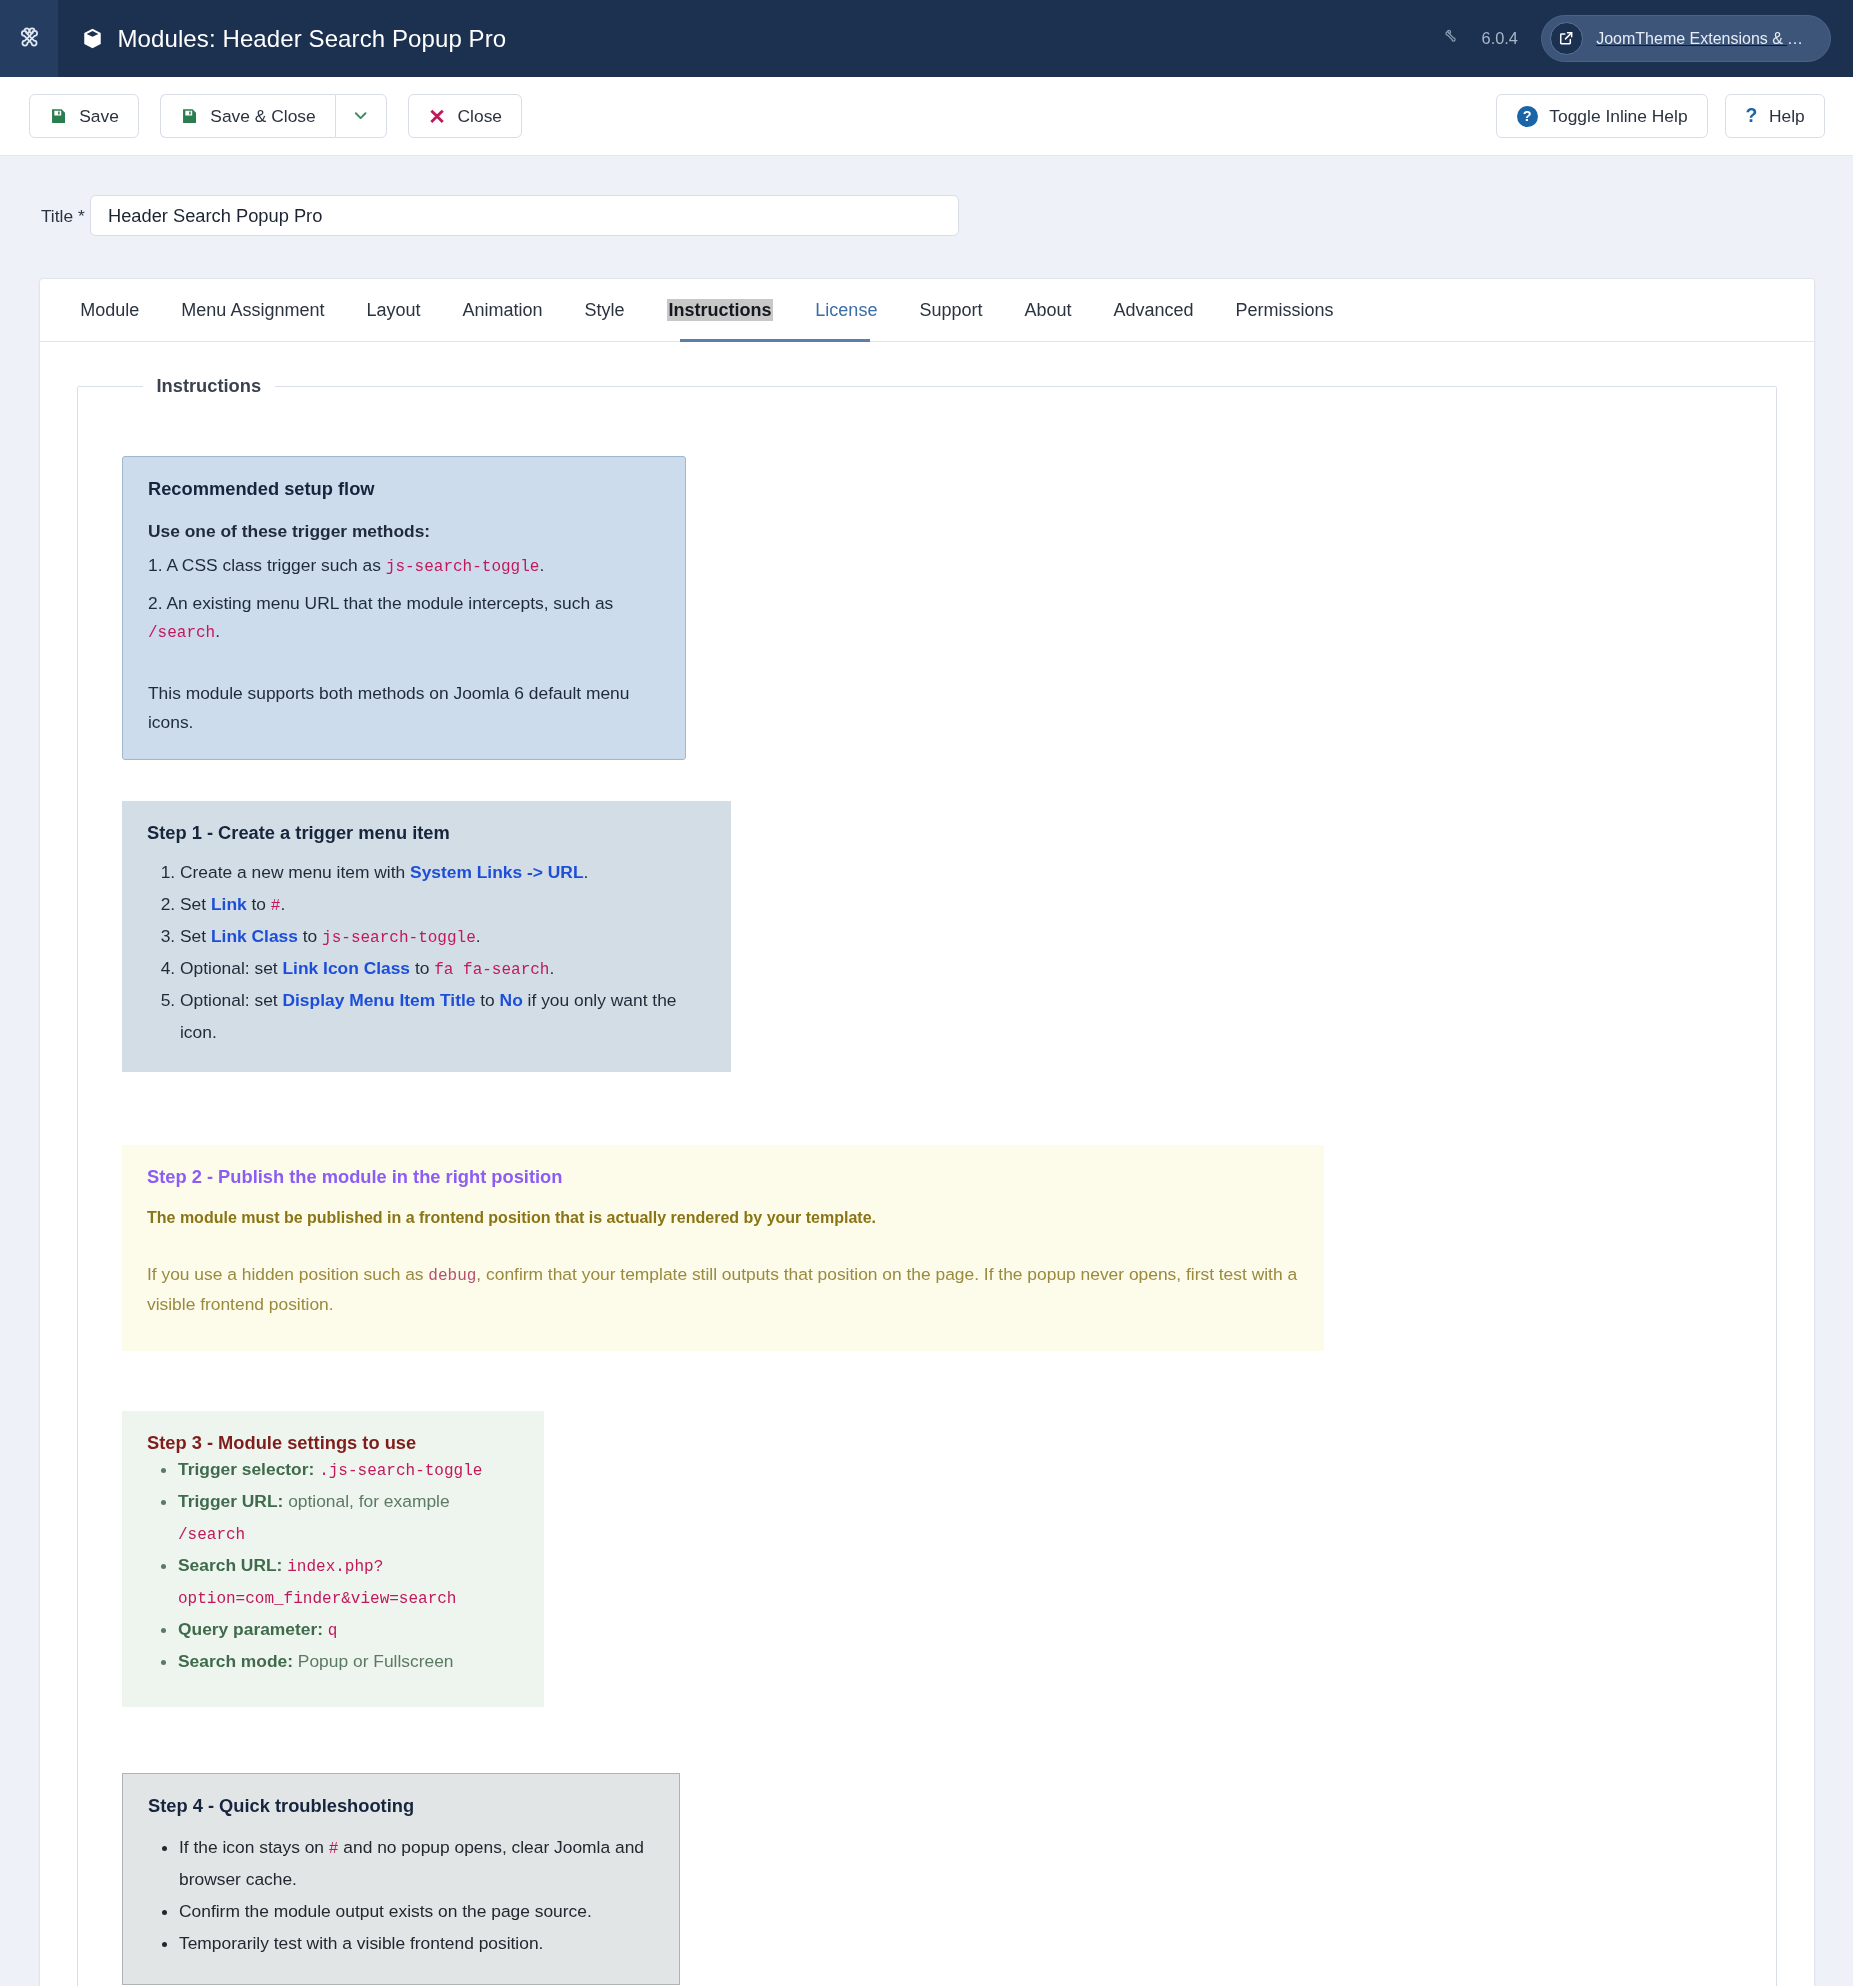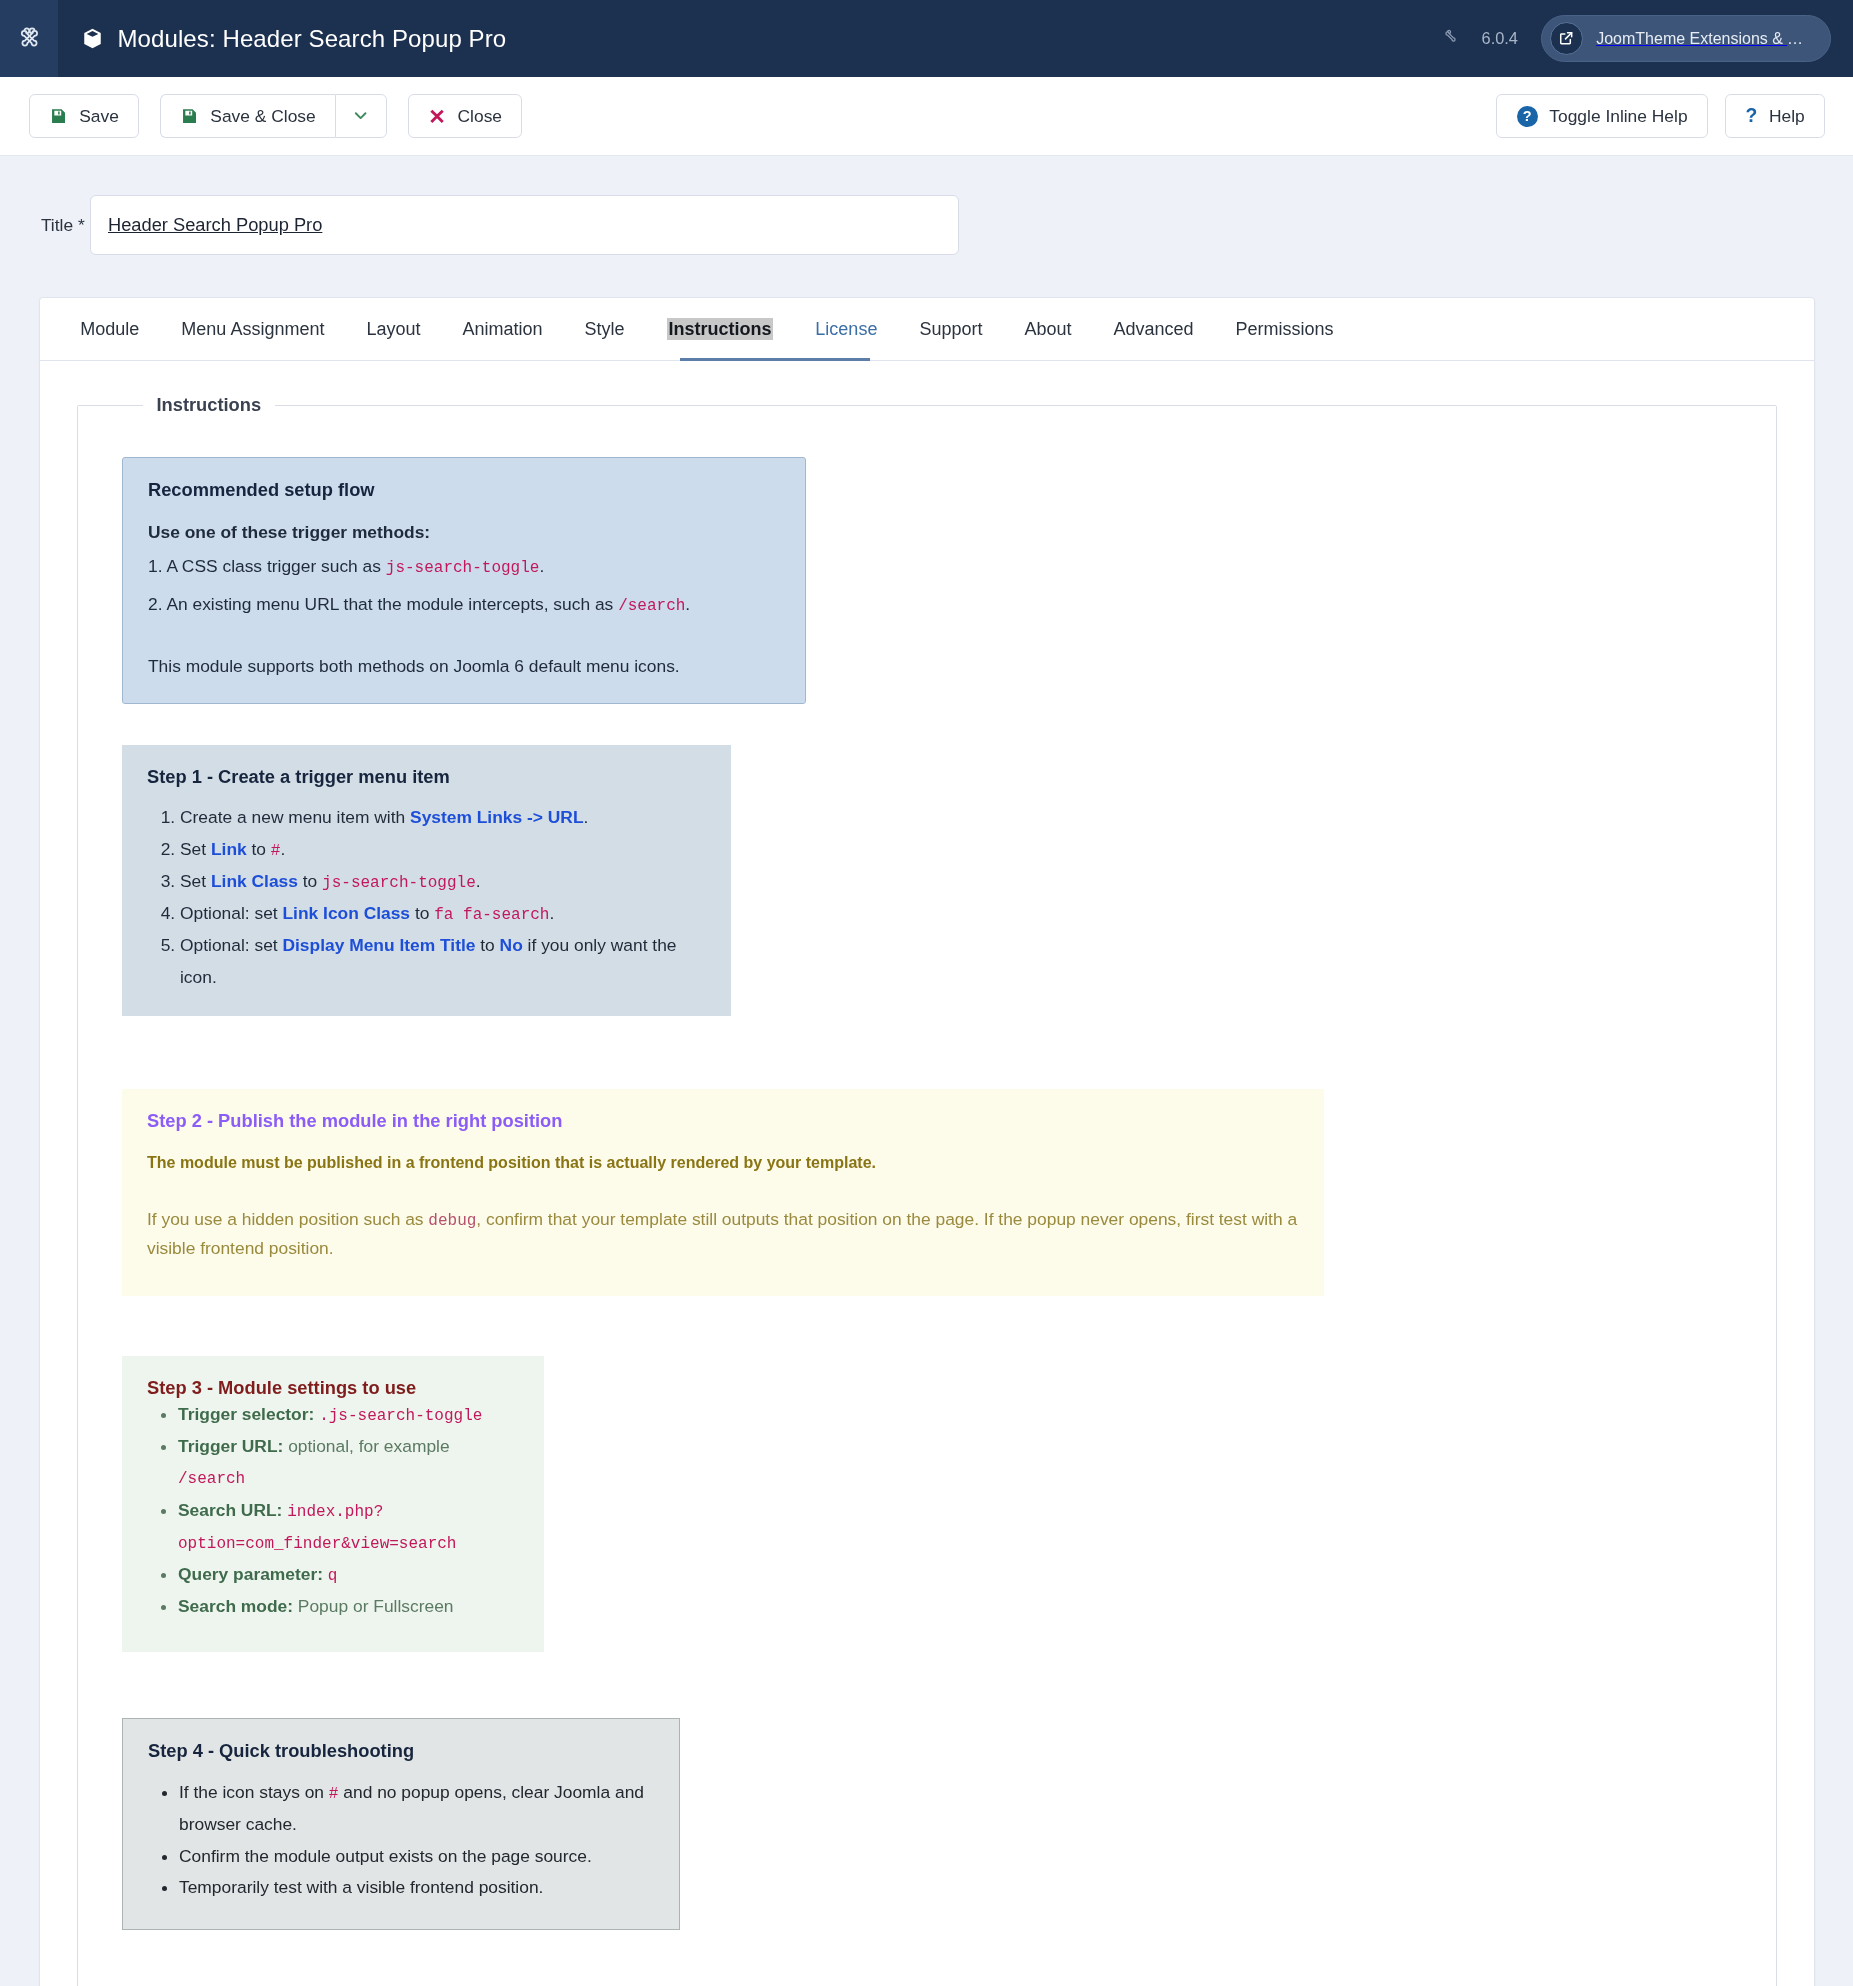--- a/index.html
+++ b/index.html
@@ -93,26 +93,25 @@
   .ic-qmark { color:#1a64a8; font-size:19.3px; font-weight:700; }
 
   
   .page {
     padding:39px 39px 0 39px;
   }
   .title-label {
     font-size:17.4px; color:#2b333f; margin:0 0 13.5px 1.9px;
   }
   .title-input {
-    width:869px; height:60px;
+    width:869px; height:41px;
     border:1px solid #d7dce6; border-radius:5.8px;
     background:#fff; padding:0 17.4px;
     font-size:18.3px; color:#1c2431;
     font-family:"Liberation Sans", sans-serif;
-    text-decoration:underline;
   }
 
   .card {
     margin-top:42px;
     background:#fff;
     border:1px solid #e0e4ec;
     border-radius:3.9px;
     box-shadow:0 1px 1.9px rgba(22,34,57,.05);
     min-height:1603px;
   }
@@ -162,24 +161,24 @@
   .note p.last { margin-bottom:0; }
   .note ol, .note ul { margin:0; padding-left:33px; }
   .note li { line-height:1.82; font-size:17.4px; }
   code {
     font-family:"Liberation Mono","DejaVu Sans Mono",monospace;
     font-size:16px;
   }
 
   
   .box-flow {
-    width:684px;
+    width:564px;
     background:#ccdcec; border:1px solid #9fb8d0;
     border-radius:2.9px;
-    margin-top:23px;
+    margin-top:41px;
     color:#1f2a3a;
   }
   .box-flow h4 { margin-bottom:17.4px; }
   .box-flow .sub { font-weight:700; margin-bottom:5.8px; }
   .box-flow code { color:#c2185b; }
   .box-flow .spacer { height:25px; }
 
   
   .box-s1 {
     width:609px;

